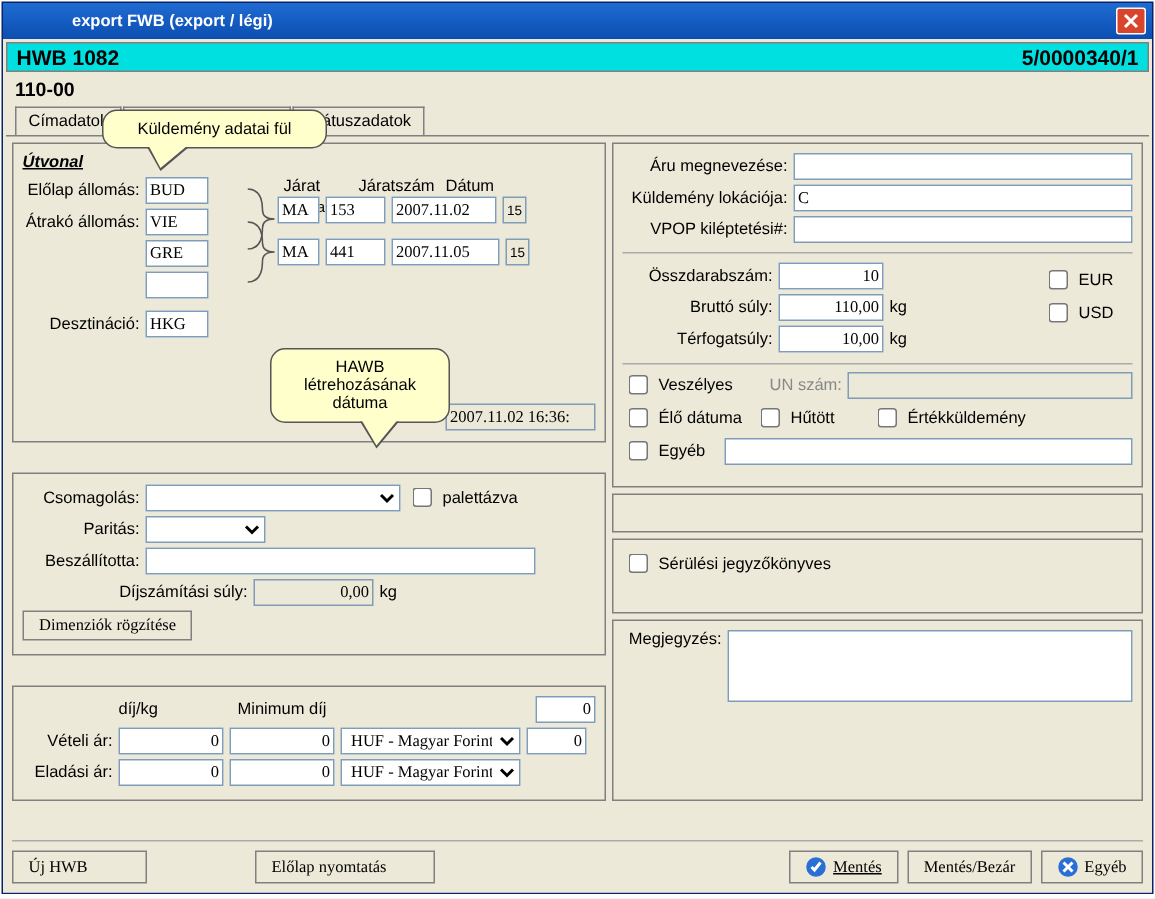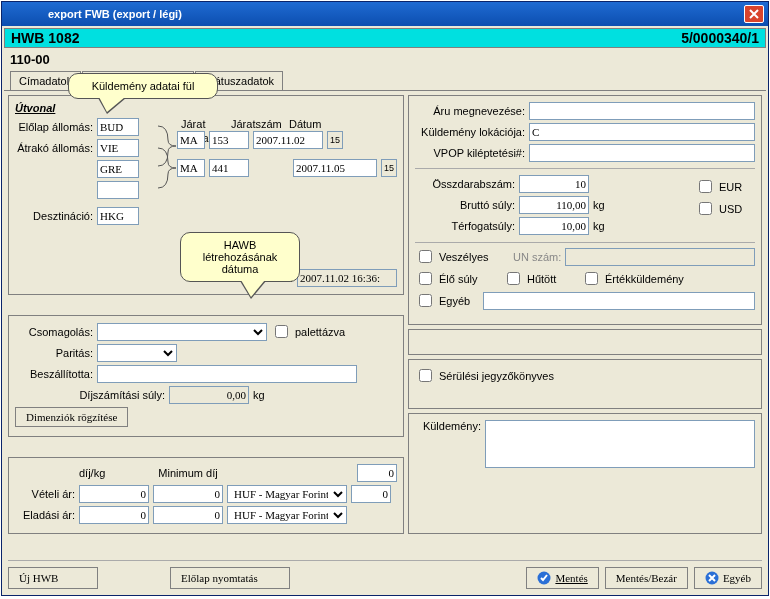--- a/index.html
+++ b/index.html
@@ -121,21 +121,21 @@
               </div>
               <div class="row" style="margin-top:-16px;">
                 <input type="text" style="width: 28px;" value="MA">
                 <input type="text" style="width: 40px;" value="153">
                 <input type="text" style="width: 70px;" value="2007.11.02">
                 <span class="datebtn">15</span>
               </div>
               <div class="row" style="margin-top:10px;">
                 <input type="text" style="width: 28px;" value="MA">
                 <input type="text" style="width: 40px;" value="441">
-                <input type="text" style="width: 84px; margin-left: 40px;" value="2007.11.05">
+                <input type="text" style="width: 72px;" value="2007.11.05">
                 <span class="datebtn">15</span>
               </div>
             </div>
           </div>
           <div class="row" style="position:absolute; bottom:4px; right:6px;">
             <label>Létrehozva:</label>
             <input type="text" readonly="" style="width: 100px;" value="2007.11.02 16:36:">
           </div>
         </div>
 
@@ -238,21 +238,21 @@
           </div>
           <hr style="border:none;border-top:1px solid #aaa;margin:4px 0;">
           <div class="row">
             <input type="checkbox" style="">
               <span style="width:70px">Veszélyes</span>
             <span style="color:#888">UN szám:</span>
             <input type="text" readonly="" style="flex: 1 1 0%;">
           </div>
           <div class="row">
             <input type="checkbox" style="">
-              <span style="width:60px">Élő súly</span>
+              <span style="width:60px">Élő dátuma</span>
             <input type="checkbox" style="">
               <span style="width:50px">Hűtött</span>
             <input type="checkbox" style="">
               <span>Értékküldemény</span>
           </div>
           <div class="row">
             <input type="checkbox" style="">
               <span style="width:40px">Egyéb</span>
             <input type="text" style="flex: 1 1 0%;">
           </div>
@@ -262,21 +262,21 @@
 
         <div class="box" style="height:50px;">
           <div class="row">
               <input type="checkbox" style="">
             <span>Sérülési jegyzőkönyves</span>
             </div>
         </div>
 
         <div class="box" style="flex:1;">
           <div class="row" style="align-items:flex-start;">
-            <label style="width:66px">Küldemény:</label>
+            <label style="width:66px">Megjegyzés:</label>
             <textarea style="flex: 1 1 0%; height: 48px; border: 1px solid rgb(127, 157, 185); font: 11px Tahoma; resize: none;"></textarea>
           </div>
         </div>
       </div>
     </div>
 
     <div class="footer">
       <button class="btn" style="width:90px;">Új HWB</button>
       <span style="width:60px"></span>
       <button class="btn" style="width:120px;">Előlap nyomtatás</button>

